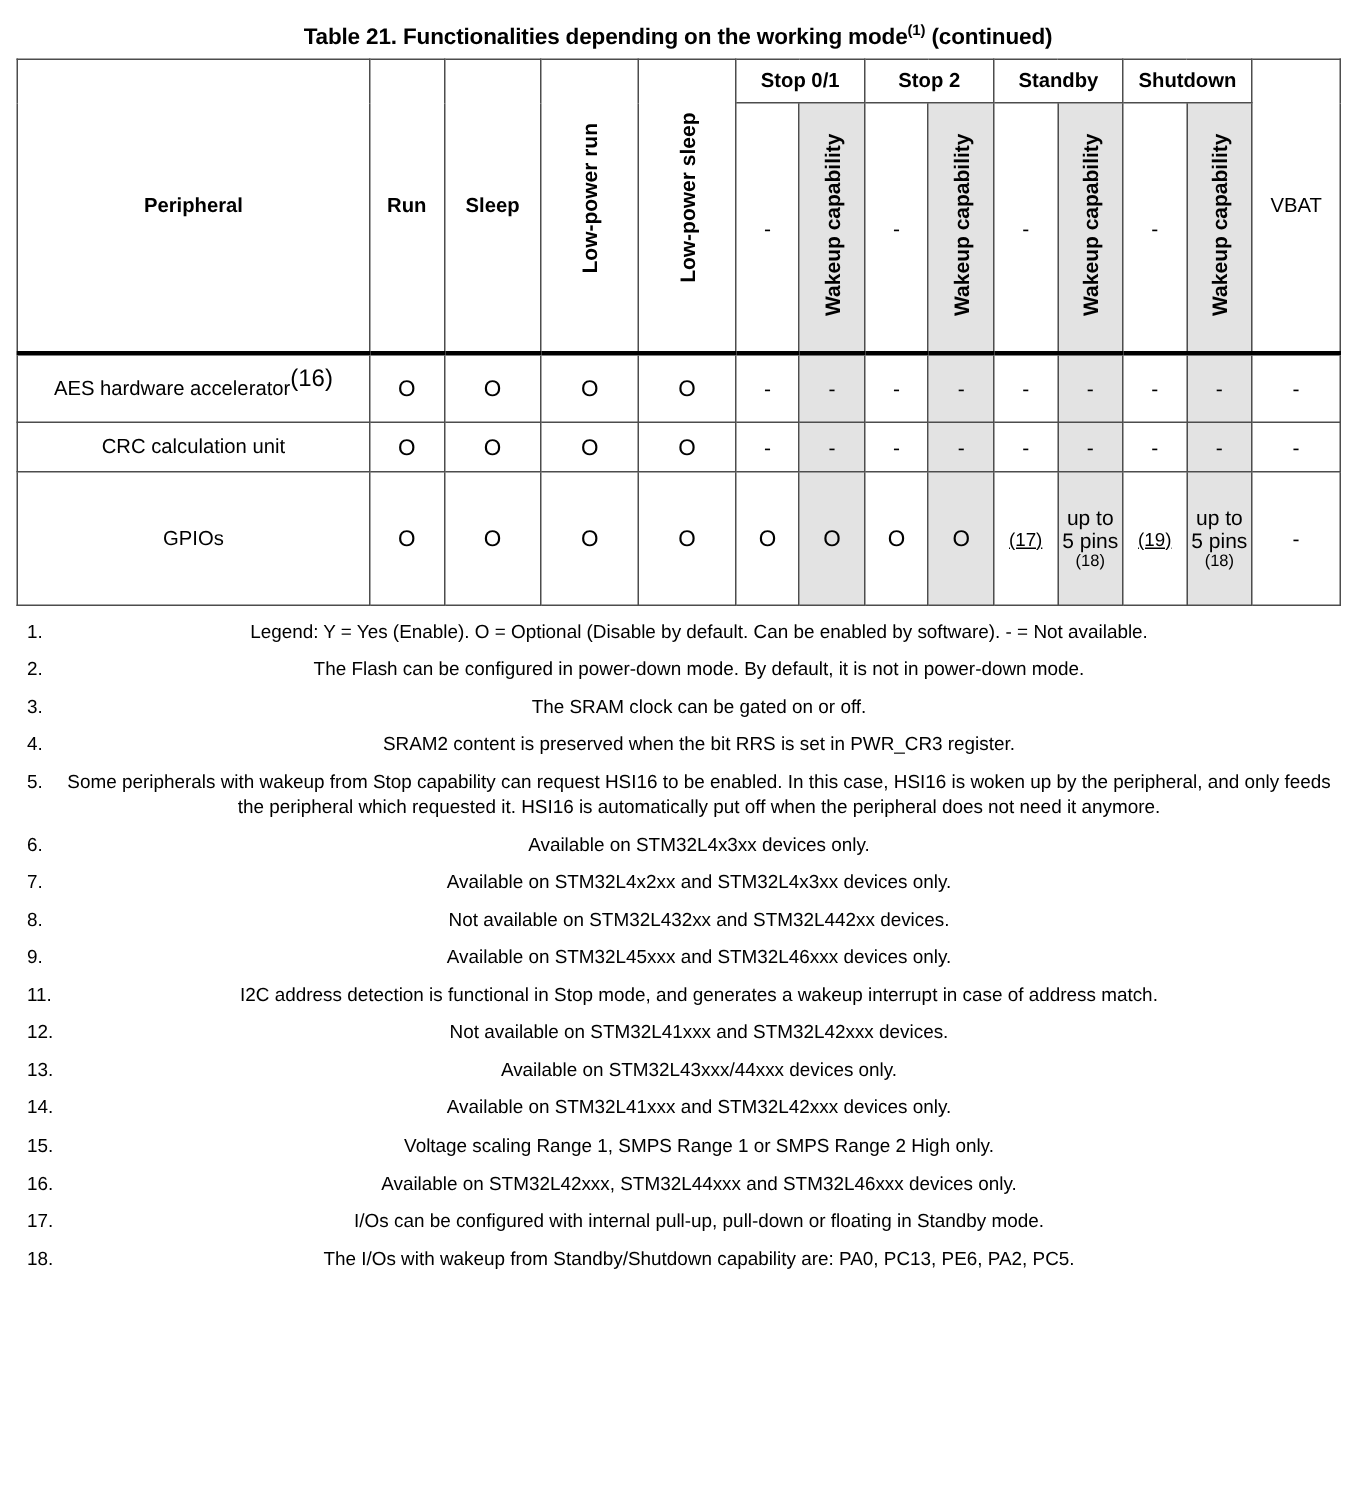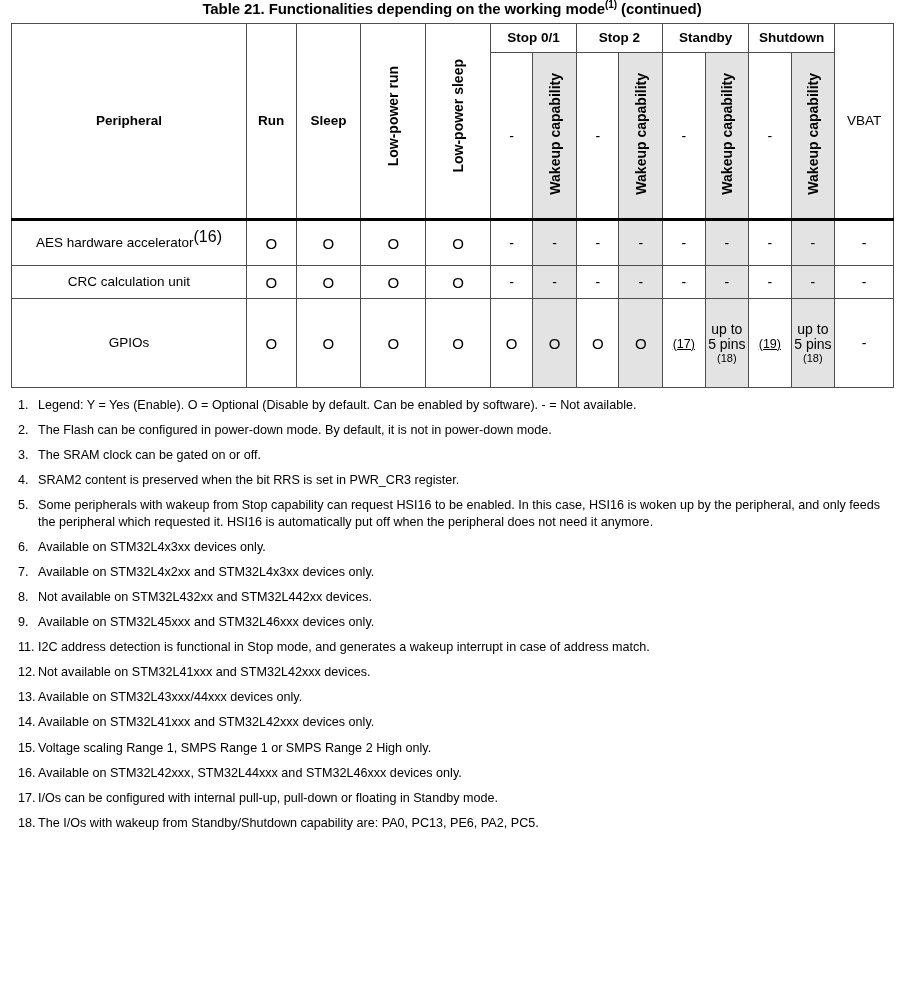--- a/index.html
+++ b/index.html
@@ -21,21 +21,21 @@
     height: 999px;
     box-sizing: border-box;
   }
 
   
   .table-title {
     text-align: center;
     font-size: 15px;
     font-weight: bold;
     letter-spacing: -0.1px;
-    padding-top: 0;
+    padding-top: 16px;
     padding-bottom: 5px;
     line-height: 1.2;
   }
   .table-title sup {
     font-size: 10px;
     vertical-align: super;
     line-height: 0;
   }
 
   
@@ -140,21 +140,21 @@
   }
   .note-num {
     width: 27px;
     flex: 0 0 27px;
     text-align: left;
     padding-left: 7px;
     box-sizing: border-box;
   }
   .note-txt {
     flex: 1 1 auto;
-    text-align: left;
+    text-align: center;
   }
 </style>
 </head>
 <body>
 
 <div id="page">
 
   <div class="table-title">
     <span>Table 21. Functionalities depending on the working mode</span><sup>(1)</sup><span> (continued)</span>
   </div>

